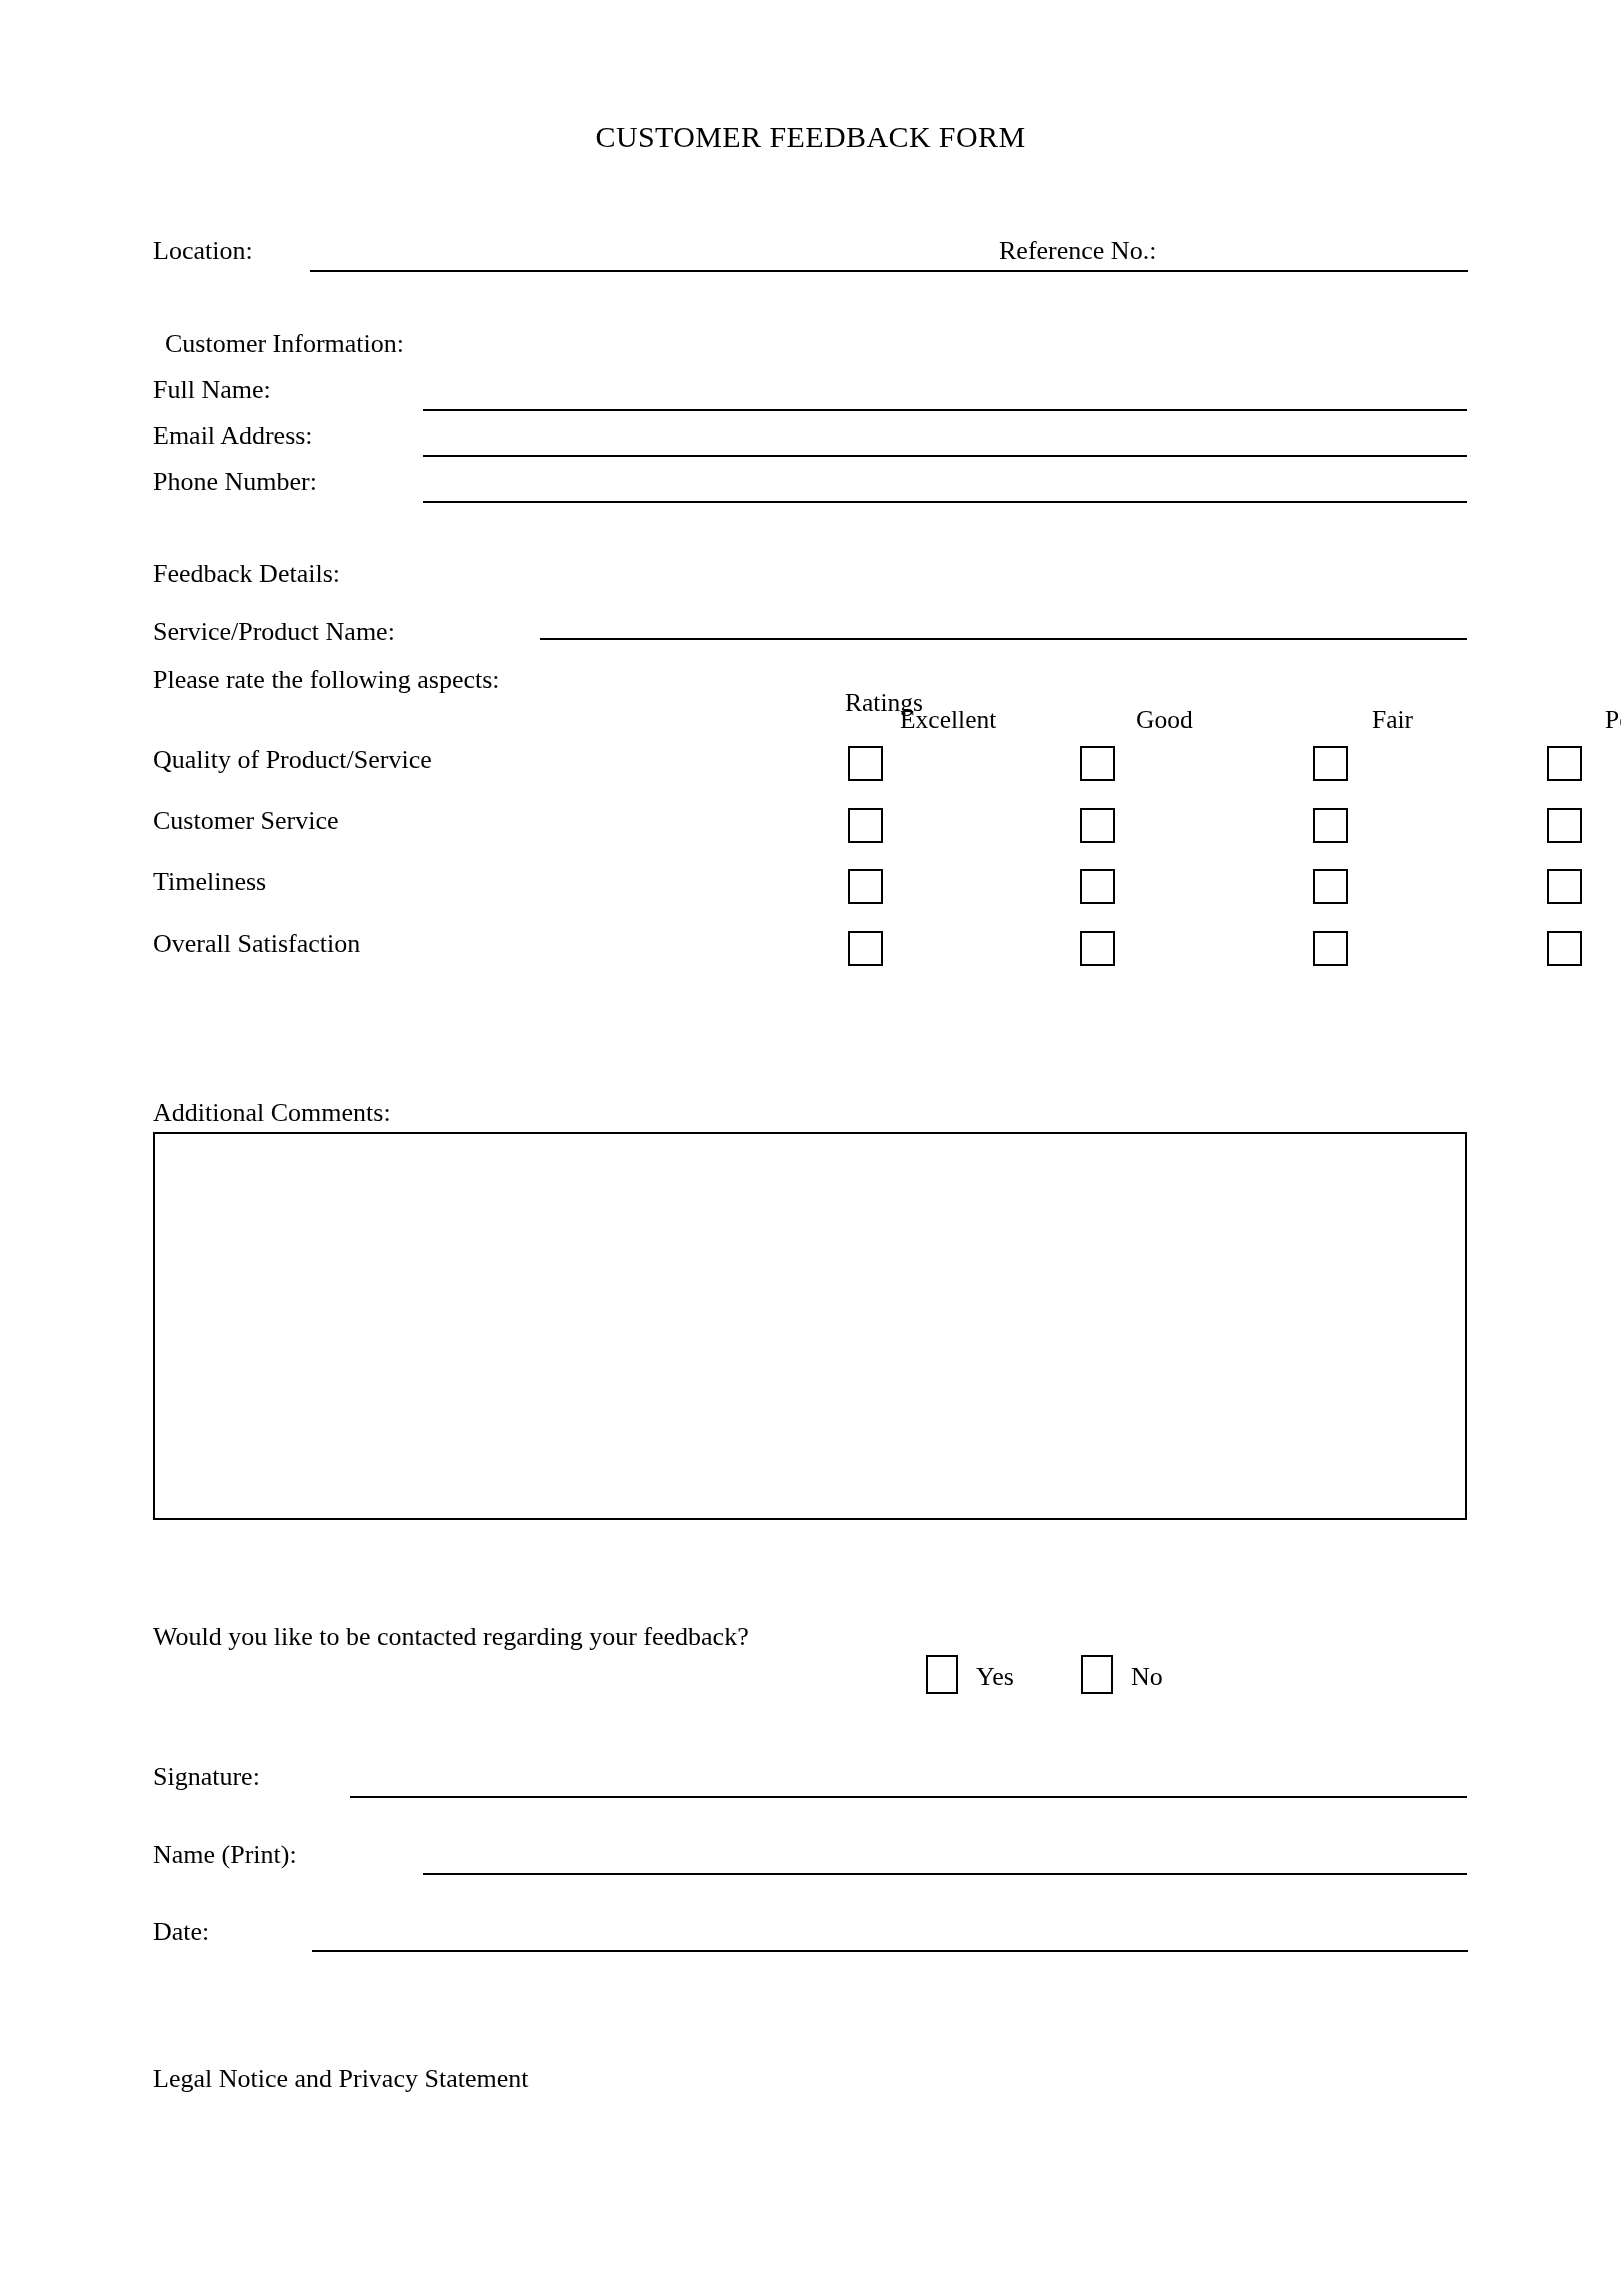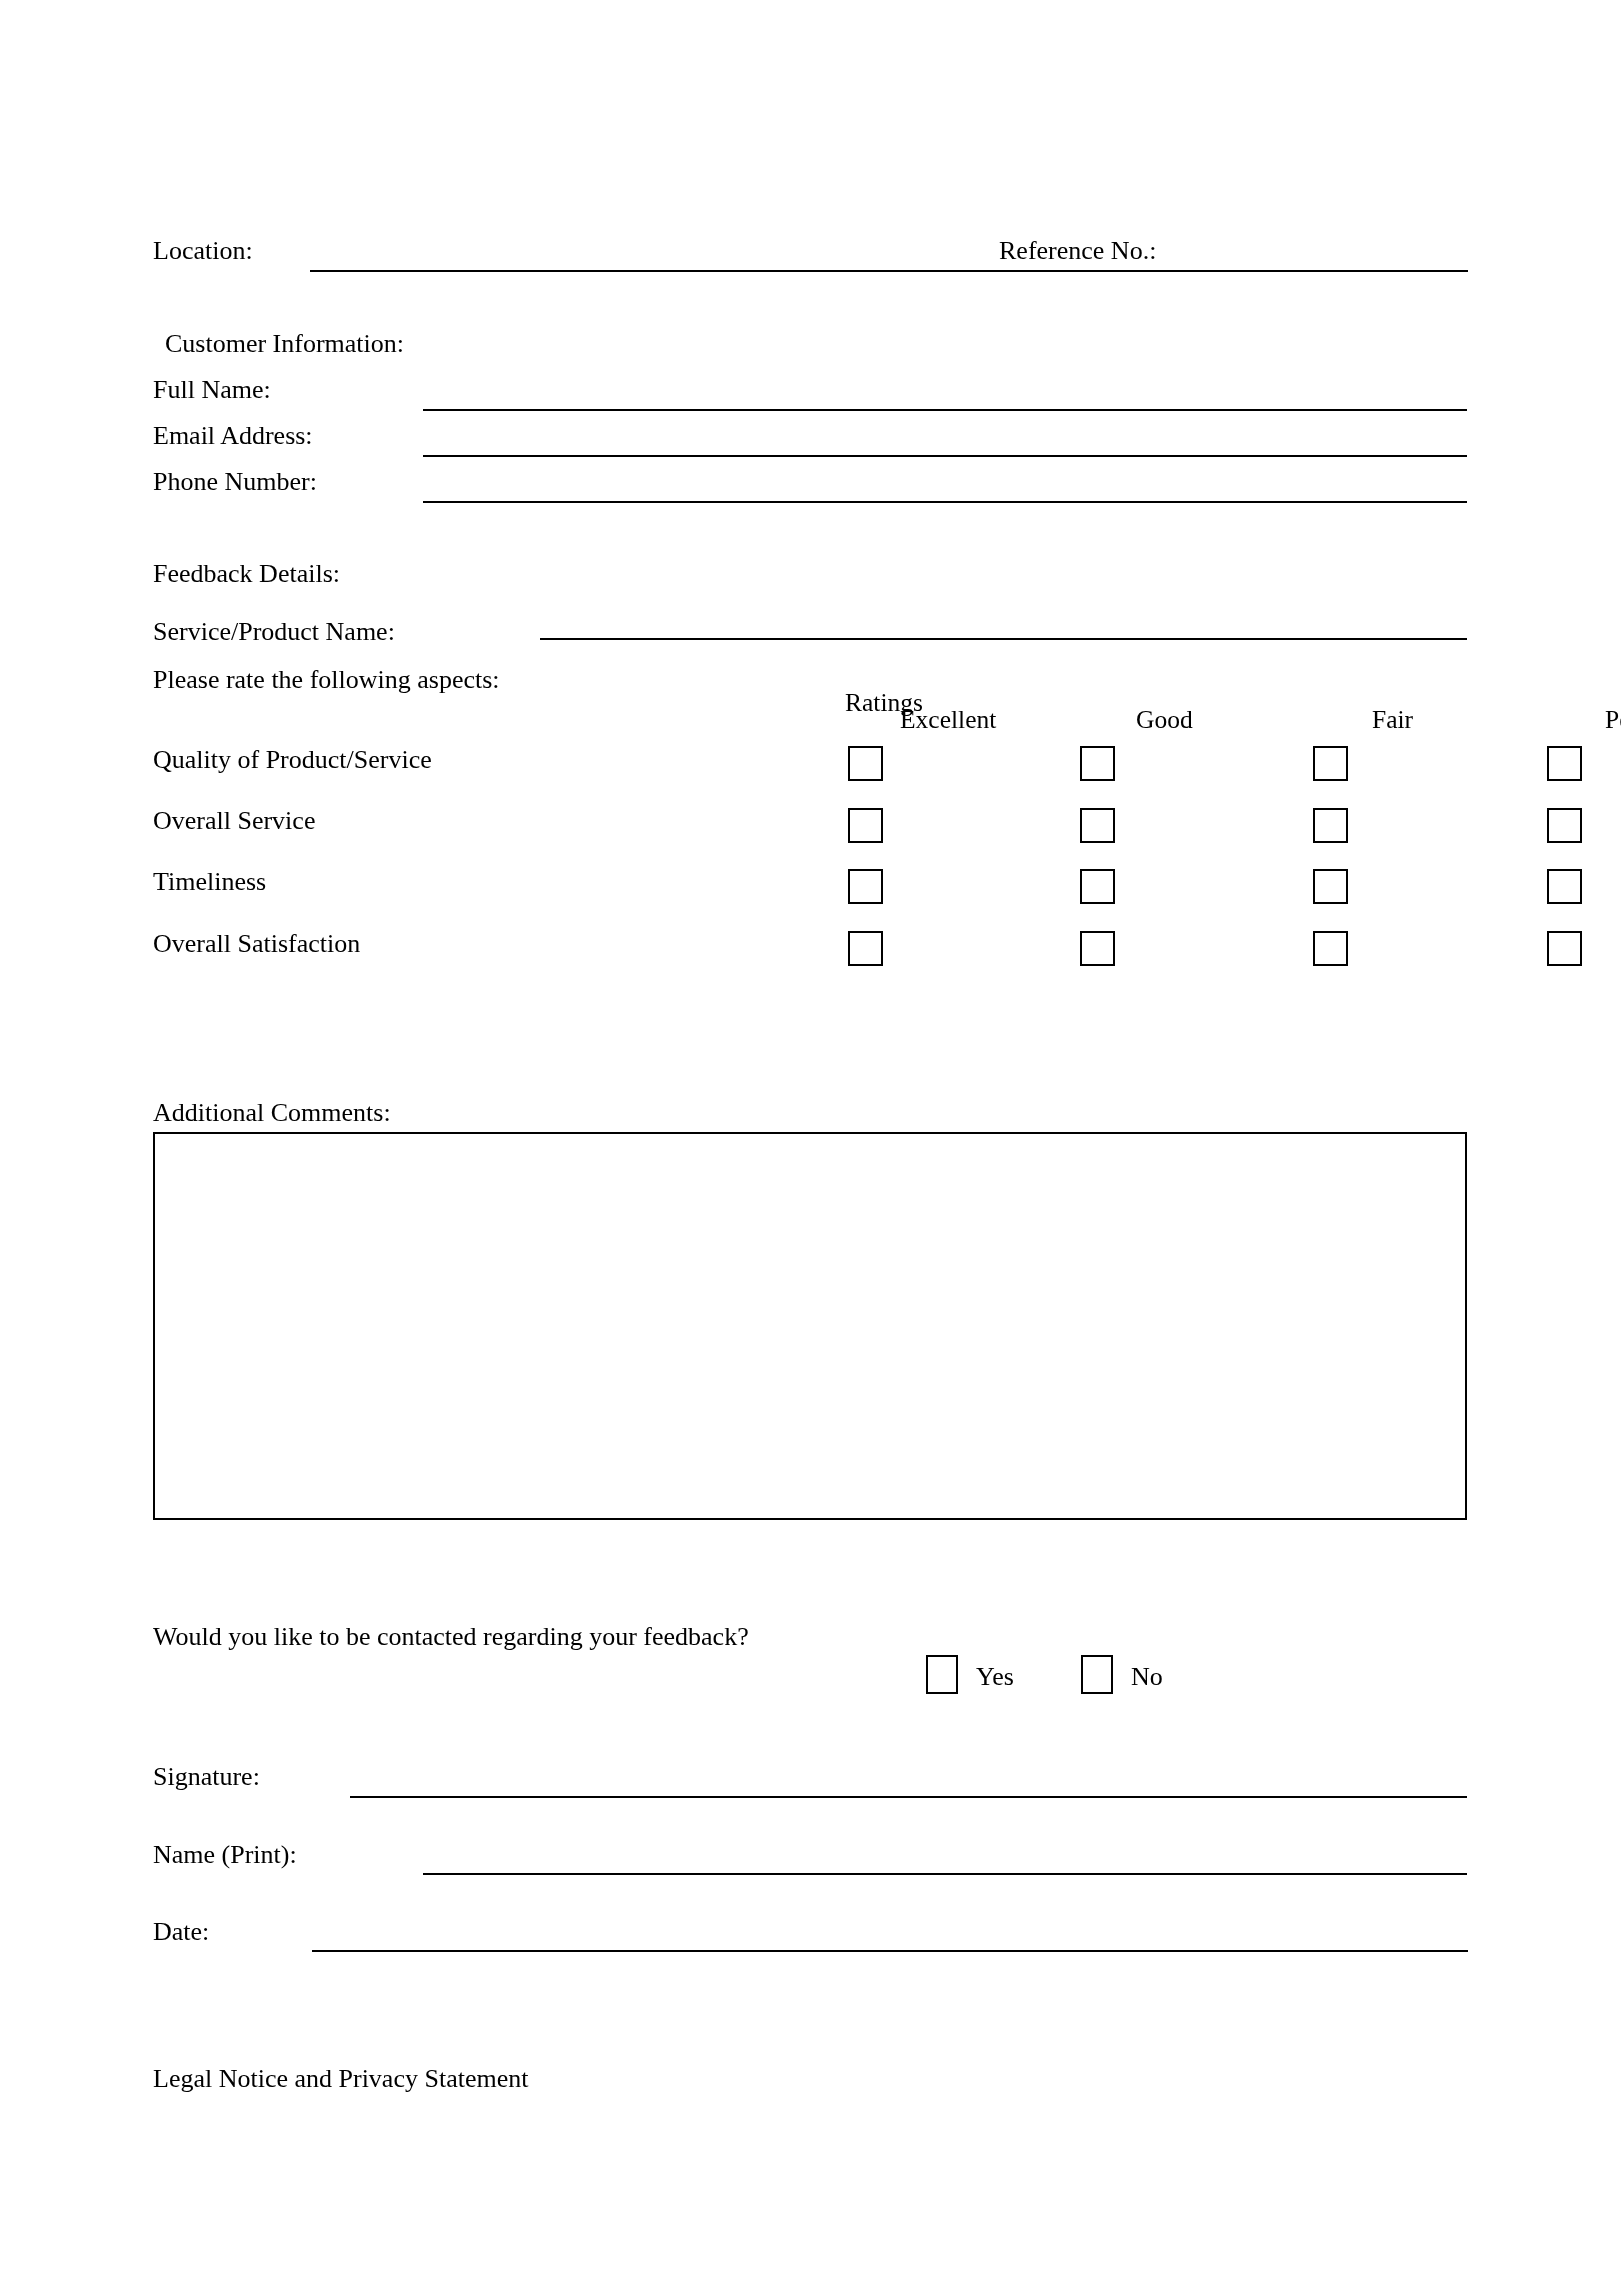--- a/index.html
+++ b/index.html
@@ -68,20 +68,21 @@
     border: 2.9px solid #000000;
     background: #ffffff;
     box-sizing: border-box;
   }
 </style>
 </head>
 <body>
 
 <div class="page">
 
+  <div class="abs doc-title">CUSTOMER FEEDBACK FORM</div>
 
   <div class="abs lbl" style="left:153px; top:238px;">Location:</div>
   <div class="abs rule" style="left:310px; top:270px; width:1158px;"></div>
   <div class="abs lbl" style="left:999px; top:238px;">Reference No.:</div>
 
   <div class="abs lbl" style="left:165px; top:331px;">Customer Information:</div>
 
   <div class="abs lbl" style="left:153px; top:377px;">Full Name:</div>
   <div class="abs rule" style="left:423px; top:409px; width:1044px;"></div>
 
@@ -104,21 +105,21 @@
   <div class="abs lbl-sm" style="left:1136px; top:707px;">Good</div>
   <div class="abs lbl-sm" style="left:1372px; top:707px;">Fair</div>
   <div class="abs lbl-sm" style="left:1605px; top:707px;">Poor</div>
 
   <div class="abs lbl" style="left:153px; top:747px;">Quality of Product/Service</div>
   <div class="abs cbox" style="left:848px; top:746px;"></div>
   <div class="abs cbox" style="left:1080px; top:746px;"></div>
   <div class="abs cbox" style="left:1313px; top:746px;"></div>
   <div class="abs cbox" style="left:1547px; top:746px;"></div>
 
-  <div class="abs lbl" style="left:153px; top:808px;">Overall Service</div>
+  <div class="abs lbl" style="left:153px; top:808px;">Customer Service</div>
   <div class="abs cbox" style="left:848px; top:808px;"></div>
   <div class="abs cbox" style="left:1080px; top:808px;"></div>
   <div class="abs cbox" style="left:1313px; top:808px;"></div>
   <div class="abs cbox" style="left:1547px; top:808px;"></div>
 
   <div class="abs lbl" style="left:153px; top:869px;">Timeliness</div>
   <div class="abs cbox" style="left:848px; top:869px;"></div>
   <div class="abs cbox" style="left:1080px; top:869px;"></div>
   <div class="abs cbox" style="left:1313px; top:869px;"></div>
   <div class="abs cbox" style="left:1547px; top:869px;"></div>

